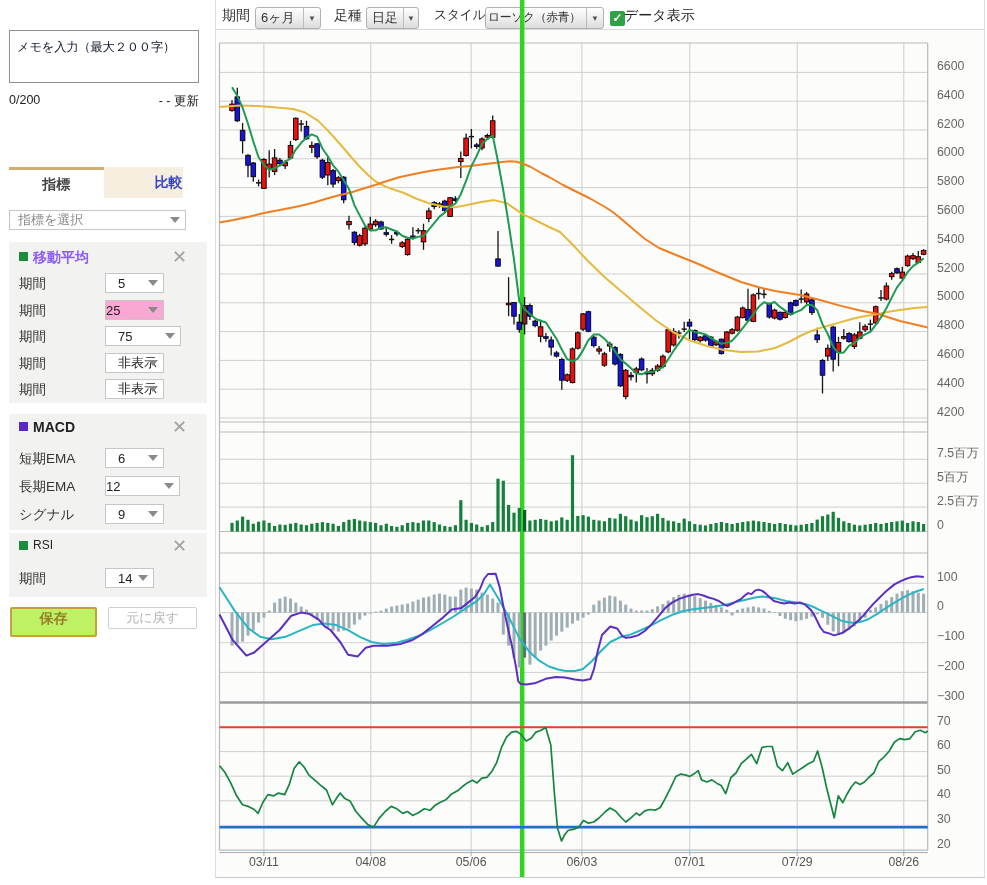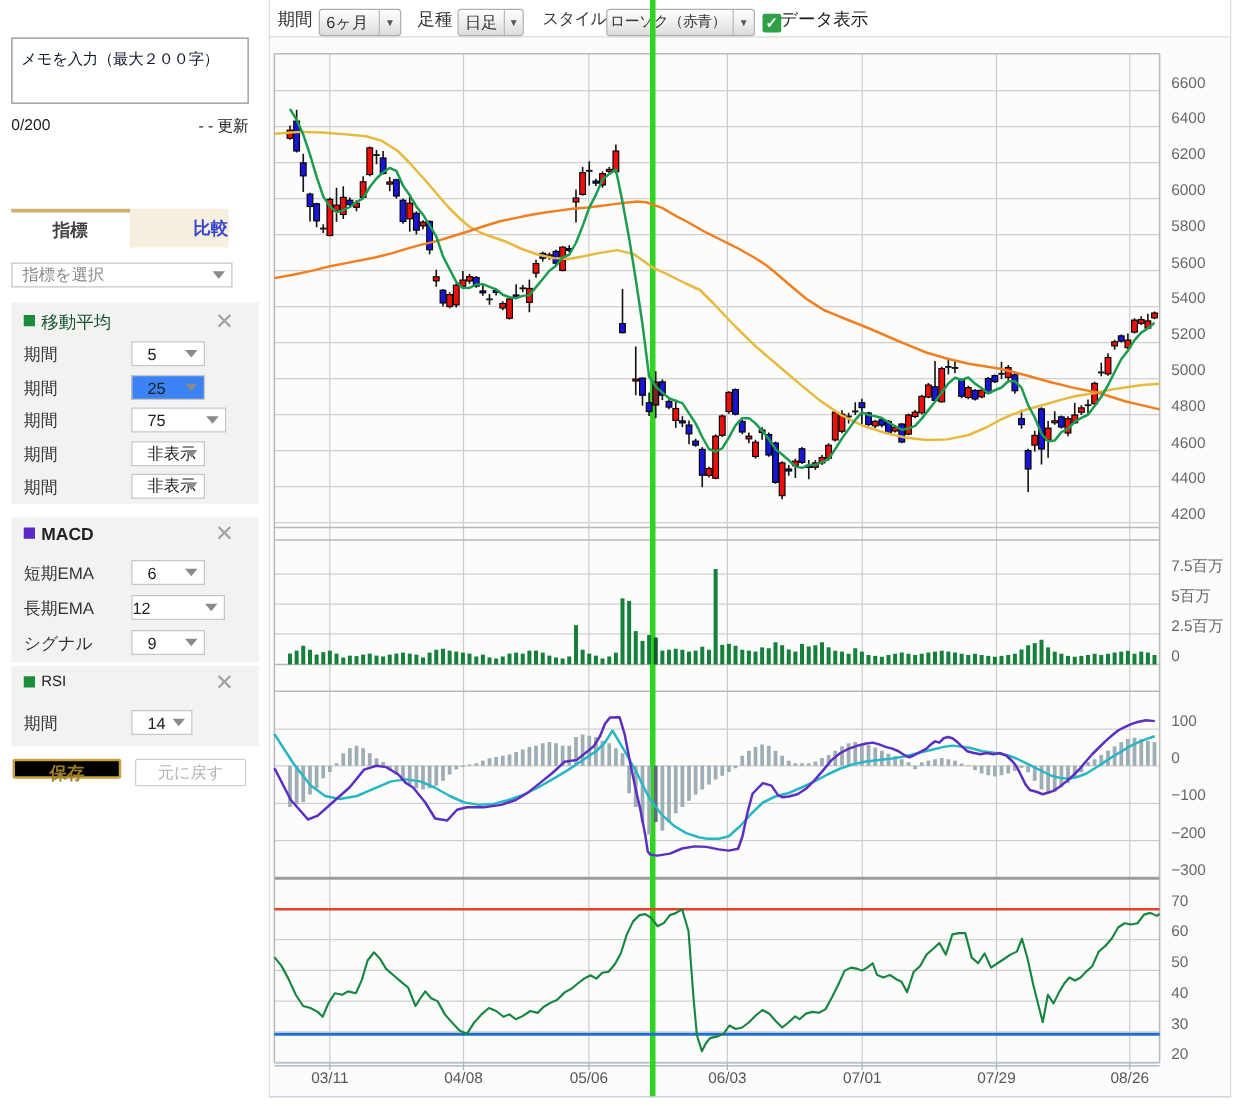--- a/index.html
+++ b/index.html
@@ -18,47 +18,47 @@
 <div class="abs" style="right:788px;top:93px;font-size:12.5px;color:#222">- - 更新</div>
 <div class="abs" style="left:9px;top:167px;width:94.5px;height:31px;background:#fff;border-top:3px solid #cdb071;text-align:center;font-size:14px;font-weight:bold;color:#444;line-height:28px">指標</div>
 <div class="abs" style="left:103.5px;top:167px;width:79px;height:31px;background:#f6efe0;text-align:right;font-size:14px;font-weight:bold;color:#3946c8;line-height:31px">比較</div>
 <div class="sel" style="left:9px;top:210px;width:177px;height:20px;color:#888;padding-left:8px">指標を選択<span class="arr2"></span></div>
 
 <div class="abs" style="left:9px;top:242px;width:198px;height:161px;background:#f2f2f1"></div>
 <div class="abs" style="left:9px;top:414px;width:198px;height:116px;background:#f2f2f1"></div>
 <div class="abs" style="left:9px;top:533px;width:198px;height:64px;background:#f2f2f1"></div>
 
 <div class="abs" style="left:19px;top:252px;width:9px;height:9px;background:#1a8c3c"></div>
-<div class="abs" style="left:33px;top:249px;font-size:14px;font-weight:normal;color:#14532d">移動平均</div>
+<div class="abs" style="left:33px;top:249px;font-size:14px;font-weight:bold;color:#8b5cf6">移動平均</div>
 <div class="x" style="left:172px;top:246px">✕</div>
 <div class="seclab" style="top:275px">期間</div>
 <div class="sel" style="left:105px;top:273px;width:59px;height:20px;padding-left:12px;background:#fff">5<span class="arr2"></span></div>
 <div class="seclab" style="top:302px">期間</div>
-<div class="sel" style="left:105px;top:300px;width:59px;height:20px;padding-left:12px;background:#3b82f6">25<span class="arr2"></span></div>
+<div class="sel" style="left:105px;top:300px;width:59px;height:20px;background:#f9a8d4">25<span class="arr2"></span></div>
 <div class="seclab" style="top:328px">期間</div>
 <div class="sel" style="left:105px;top:326px;width:76px;height:20px;padding-left:12px;background:#fff">75<span class="arr2"></span></div>
 <div class="seclab" style="top:355px">期間</div>
 <div class="sel" style="left:105px;top:353px;width:59px;height:20px;padding-left:12px;background:#fff">非表示<span class="arr2"></span></div>
 <div class="seclab" style="top:381px">期間</div>
 <div class="sel" style="left:105px;top:379px;width:59px;height:20px;padding-left:12px;background:#fff">非表示<span class="arr2"></span></div>
 <div class="abs" style="left:19px;top:422px;width:9px;height:9px;background:#5a27c4"></div>
 <div class="abs" style="left:33px;top:419px;font-size:14px;font-weight:bold;color:#222">MACD</div>
 <div class="x" style="left:172px;top:416px">✕</div>
 <div class="seclab" style="top:450px">短期EMA</div>
 <div class="sel" style="left:105px;top:448px;width:59px;height:20px;padding-left:12px;background:#fff">6<span class="arr2"></span></div>
 <div class="seclab" style="top:478px">長期EMA</div>
 <div class="sel" style="left:105px;top:476px;width:75px;height:20px;padding-left:0;background:#fff">12<span class="arr2"></span></div>
 <div class="seclab" style="top:506px">シグナル</div>
 <div class="sel" style="left:105px;top:504px;width:59px;height:20px;padding-left:12px;background:#fff">9<span class="arr2"></span></div>
 <div class="abs" style="left:19px;top:541px;width:9px;height:9px;background:#1a8c3c"></div>
 <div class="abs" style="left:33px;top:538px;font-size:12px;font-weight:normal;color:#222">RSI</div>
 <div class="x" style="left:172px;top:535px">✕</div>
 <div class="seclab" style="top:570px">期間</div>
 <div class="sel" style="left:105px;top:568px;width:49px;height:20px;padding-left:12px;background:#fff">14<span class="arr2"></span></div>
-<div class="abs" style="left:10px;top:607px;width:87px;height:16px;border:2px solid #c3a23d;border-radius:2px;background:#000000;text-align:center;line-height:18px;font-size:14px;font-weight:bold;color:#9a7d28">保存</div>
+<div class="abs" style="left:10px;top:607px;width:87px;height:30px;border:2px solid #c3a23d;border-radius:2px;background:#bef264;text-align:center;line-height:18px;font-size:14px;font-weight:bold;color:#9a7d28">保存</div>
 <div class="abs" style="left:108px;top:607px;width:89px;height:22px;border:1px solid #cfcfcf;border-radius:2px;background:#fff;text-align:center;line-height:20px;font-size:13px;color:#b3b3b3">元に戻す</div>
 
 <div class="abs" style="left:215px;top:0;width:770px;height:878px;border-left:1px solid #d9dee3;border-right:1px solid #d9dee3;border-bottom:1px solid #c3ccd6;background:#fcfcfb"></div>
 <div class="abs" style="left:216px;top:0;width:768px;height:30px;border-bottom:1px solid #d9d9d9;background:#fff">
   <span class="tlabel" style="left:6px">期間</span>
   <div class="btn" style="left:39px;width:66px">
       <span class="txt">6ヶ月</span>
       <span class="arr">▼</span>
     </div>
   <span class="tlabel" style="left:118px">足種</span>

